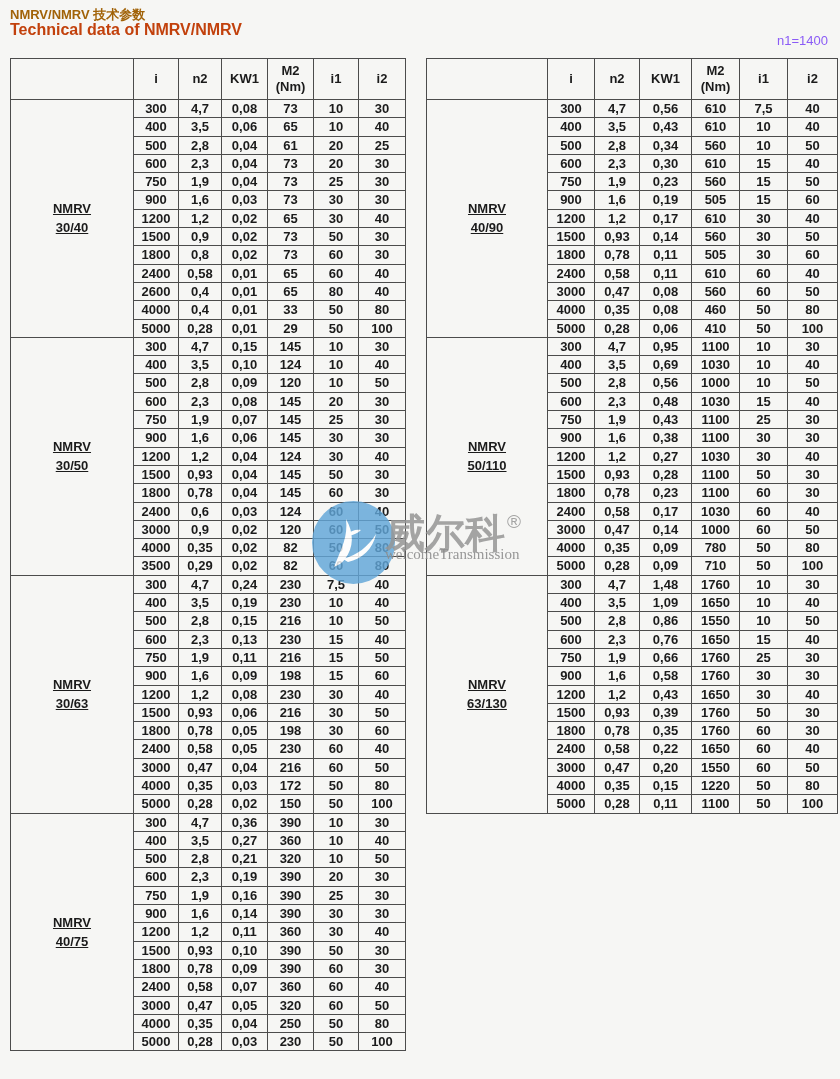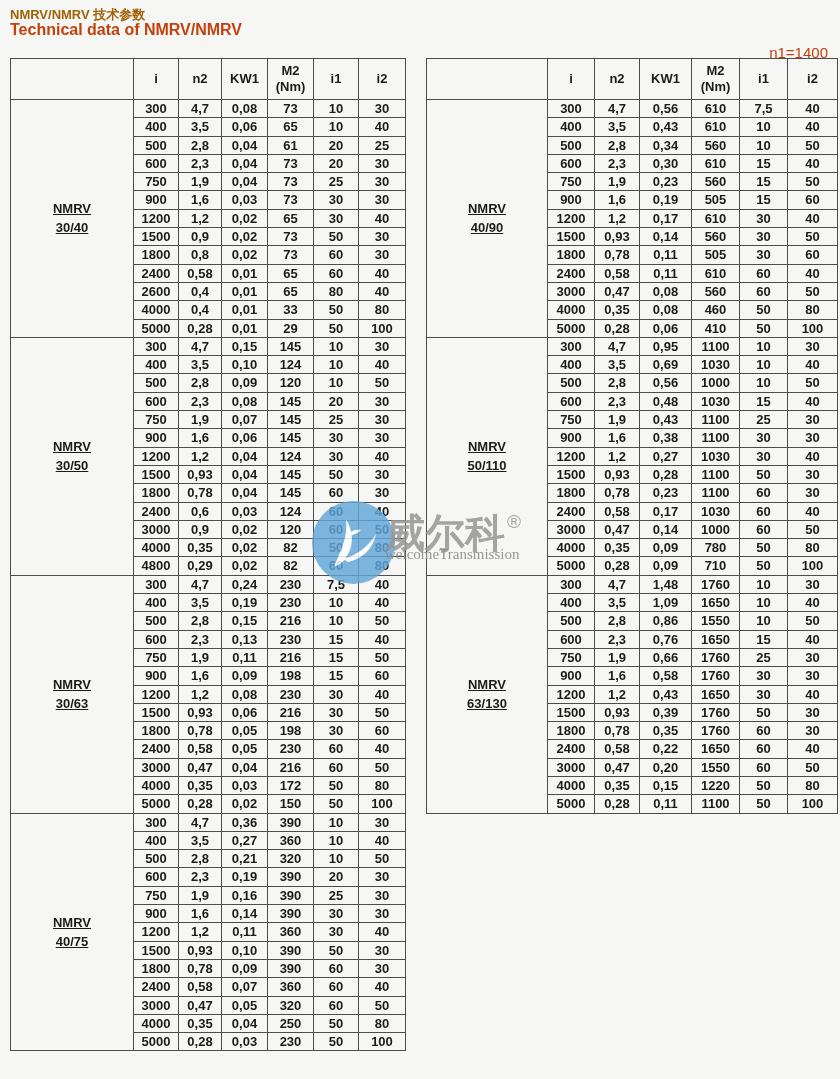--- a/index.html
+++ b/index.html
@@ -1,21 +1,21 @@
 <!DOCTYPE html>
 <html><head>
 <meta charset="utf-8">
 <style>
   html,body{margin:0;padding:0;}
   body{width:840px;height:1079px;background:#f6f6f4;overflow:hidden;
        font-family:"Liberation Sans",sans-serif;}
   .page{position:relative;width:840px;height:1079px;}
   .title-zh{position:absolute;left:10px;top:6px;font-size:13px;font-weight:700;color:#a16207;}
   .title-en{position:absolute;left:10px;top:21px;font-size:16px;font-weight:700;color:#c2410c;}
-  .note{position:absolute;right:12px;top:44px;font-size:15px;color:#c2410c;}
+  .note{position:absolute;right:12px;top:33px;font-size:13px;color:#8b5cf6;}
   .tables{position:absolute;left:10px;top:58px;display:flex;gap:20px;align-items:flex-start;}
   table{border-collapse:collapse;table-layout:fixed;}
   th,td{border:1px solid #4c4c4c;padding:0;text-align:center;vertical-align:middle;
         font-family:"Liberation Sans",sans-serif;font-weight:700;font-size:13px;color:#1b1b1b;
         height:17.3px;line-height:17.3px;overflow:hidden;white-space:nowrap;}
   thead th{height:40px;line-height:16px;}
   th.row-label{font-size:13px;line-height:19px;background:transparent;text-decoration:underline;}
   
   .watermark{position:absolute;left:0;top:0;width:840px;height:1079px;pointer-events:none;}
   .wm-circle{position:absolute;left:312px;top:501px;width:83px;height:83px;border-radius:50%;
@@ -254,21 +254,21 @@
           </tr>
           <tr>
             <td>4000</td>
             <td>0,35</td>
             <td>0,02</td>
             <td>82</td>
             <td>50</td>
             <td>80</td>
           </tr>
           <tr>
-            <td>4800</td>
+            <td>3500</td>
             <td>0,29</td>
             <td>0,02</td>
             <td>82</td>
             <td>60</td>
             <td>80</td>
           </tr>
           <tr>
             <th class="row-label" rowspan="13">NMRV<br>30/63</th>
             <td>300</td>
             <td>4,7</td>

